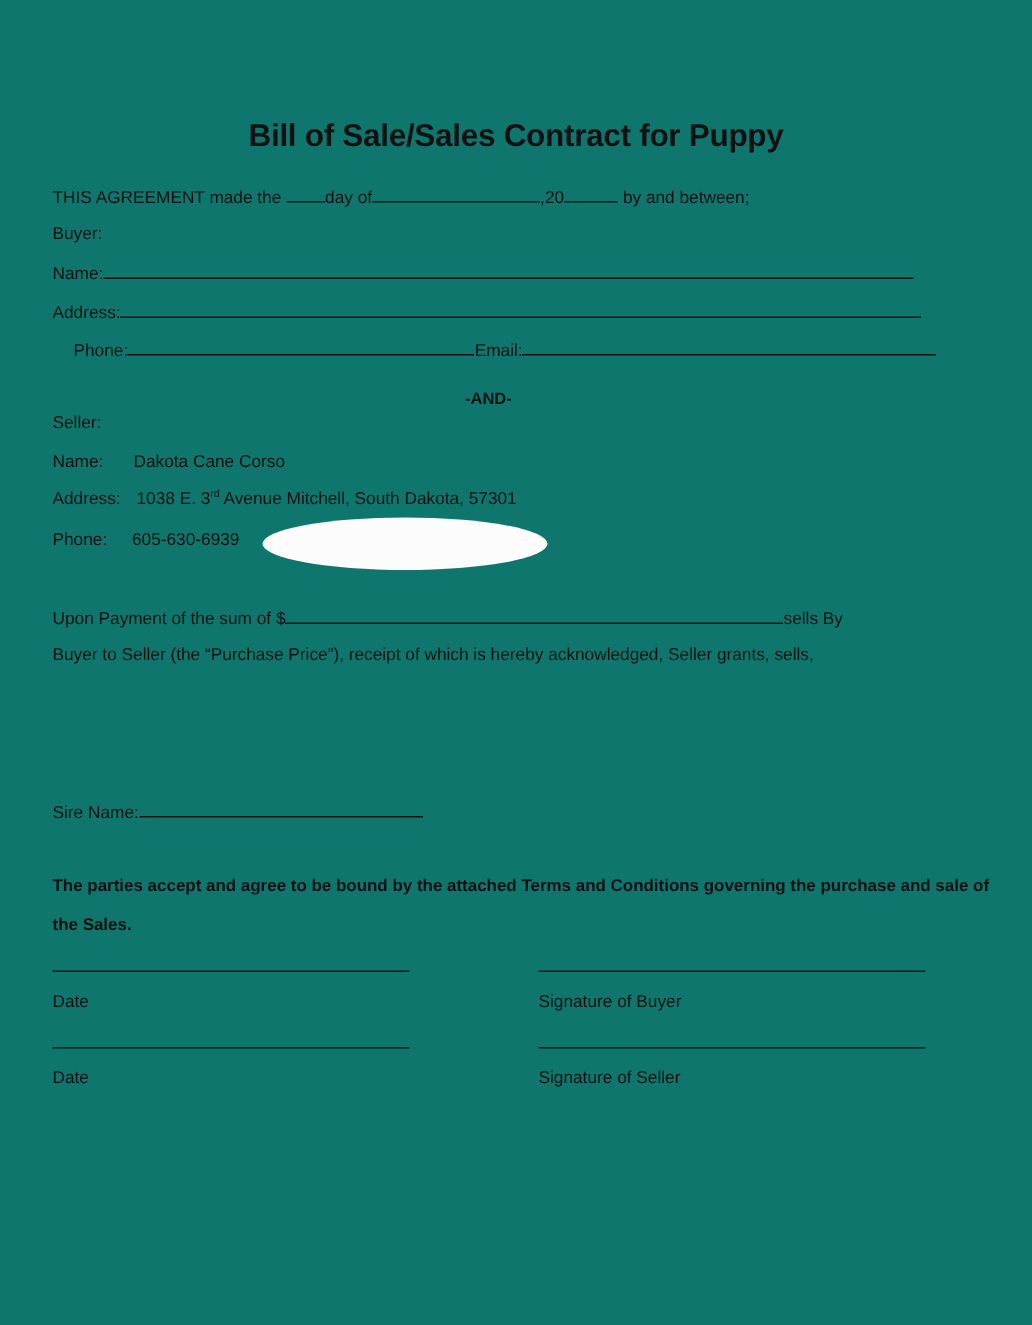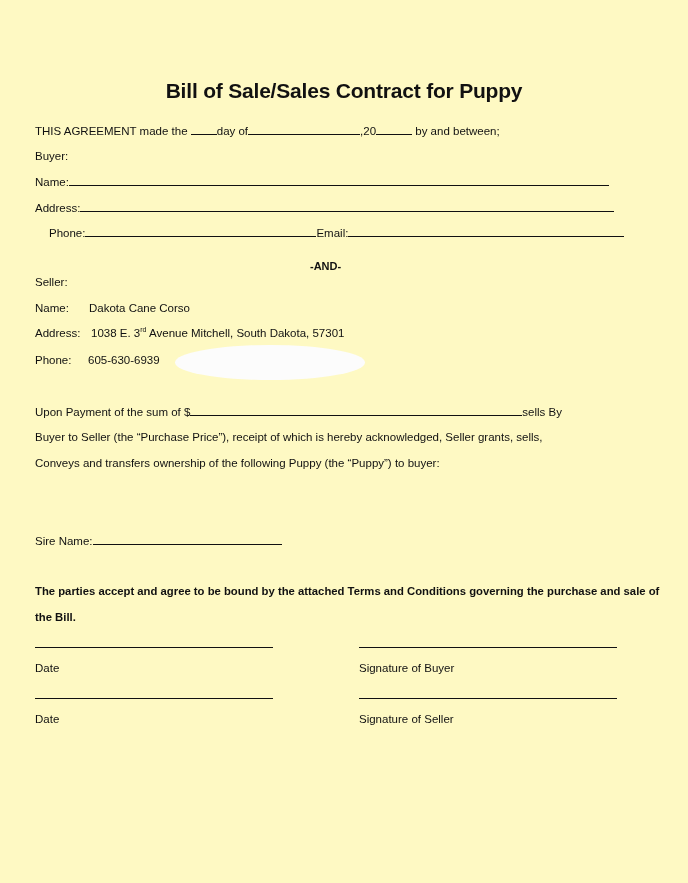--- a/index.html
+++ b/index.html
@@ -1,20 +1,20 @@
 <!DOCTYPE html>
 <html><head>
   <meta charset="utf-8">
   <style>
     html, body { margin: 0; padding: 0; background: #ffffff; }
     body {
       width: 688px; height: 883px; position: relative; overflow: hidden;
       font-family: "Liberation Sans", sans-serif; color: #111111;
     }
-    .page { position: absolute; left: 0; top: 0; width: 688px; height: 883px; background: #fef9c3; }
+    .page { position: absolute; left: 0; top: 0; width: 688px; height: 883px; background: #0f766e; }
     .title {
       position: absolute; left: 0; width: 688px; top: 79px; text-align: center;
       font-size: 21px; font-weight: bold; letter-spacing: -0.2px;
     }
     .line { position: absolute; left: 35px; font-size: 11.5px; white-space: nowrap; line-height: 14px; }
     .u { display: inline-block; border-bottom: 1px solid #111; height: 11px; vertical-align: baseline; }
     .bold { font-weight: bold; }
     .sig { position: absolute; border-top: 1px solid #111; height: 0; }
     .smudge {
       position: absolute; left: 175px; top: 345px; width: 190px; height: 35px;
@@ -58,28 +58,27 @@
   <div class="line" style="top:353px;">
     <span>Phone:</span>
     <span style="position:absolute; left:53px;">605-630-6939</span>
   </div>
   <div class="smudge"></div>
 
   <div class="line" style="top:404px;">
     <span>Upon Payment of the sum of $</span><span class="u" style="width:332px;"></span><span>sells By</span>
   </div>
   <div class="line" style="top:430px;">Buyer to Seller (the “Purchase Price”), receipt of which is hereby acknowledged, Seller grants, sells,</div>
-  <div class="line" style="top:456px;">Conveys and transfers ownership of the following Puppy (the “Puppy”) to buyer:</div>
 
   <div class="line" style="top:533px;">
     <span>Sire Name:</span><span class="u" style="width:189px;"></span>
   </div>
 
   <div class="line bold" style="top:584px; font-size:11.3px;"> The parties accept and agree to be bound by the attached Terms and Conditions governing the purchase and  sale of</div>
-  <div class="line bold" style="top:610px; font-size:11.3px;">the Bill.</div>
+  <div class="line bold" style="top:610px; font-size:11.3px;">the Sales.</div>
 
   <div class="sig" style="left:35px; top:647px; width:238px;"></div>
   <div class="sig" style="left:359px; top:647px; width:258px;"></div>
   <div class="line" style="top:661px;">Date</div>
   <div class="line" style="top:661px; left:359px;">Signature of Buyer</div>
 
   <div class="sig" style="left:35px; top:698px; width:238px;"></div>
   <div class="sig" style="left:359px; top:698px; width:258px;"></div>
   <div class="line" style="top:712px;">Date</div>
   <div class="line" style="top:712px; left:359px;">Signature of Seller</div>

